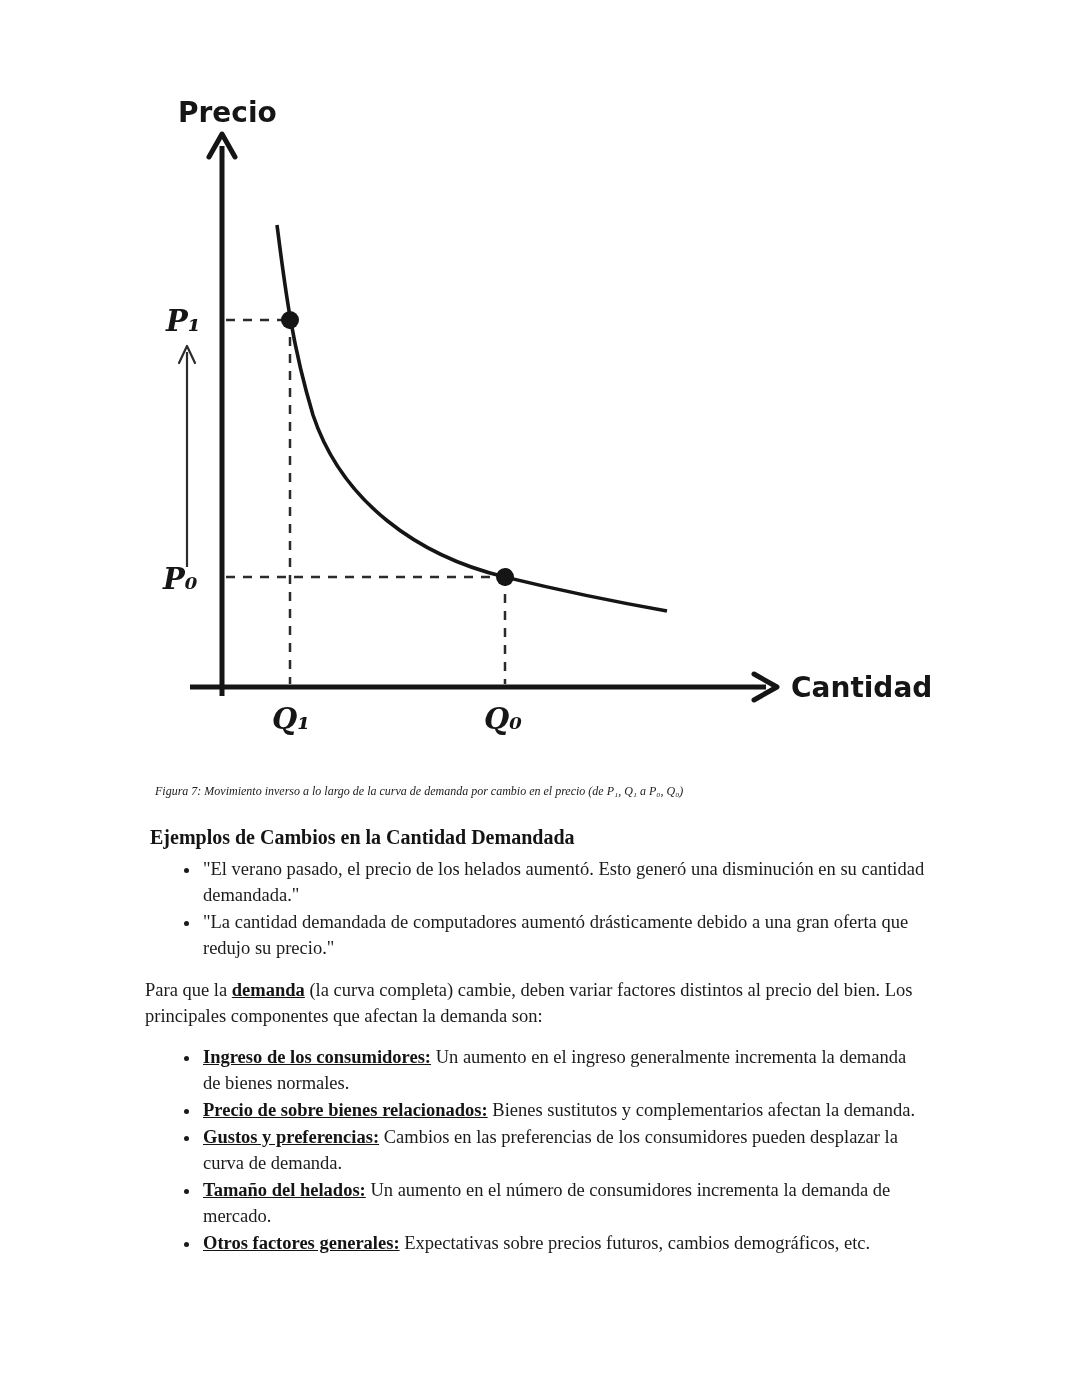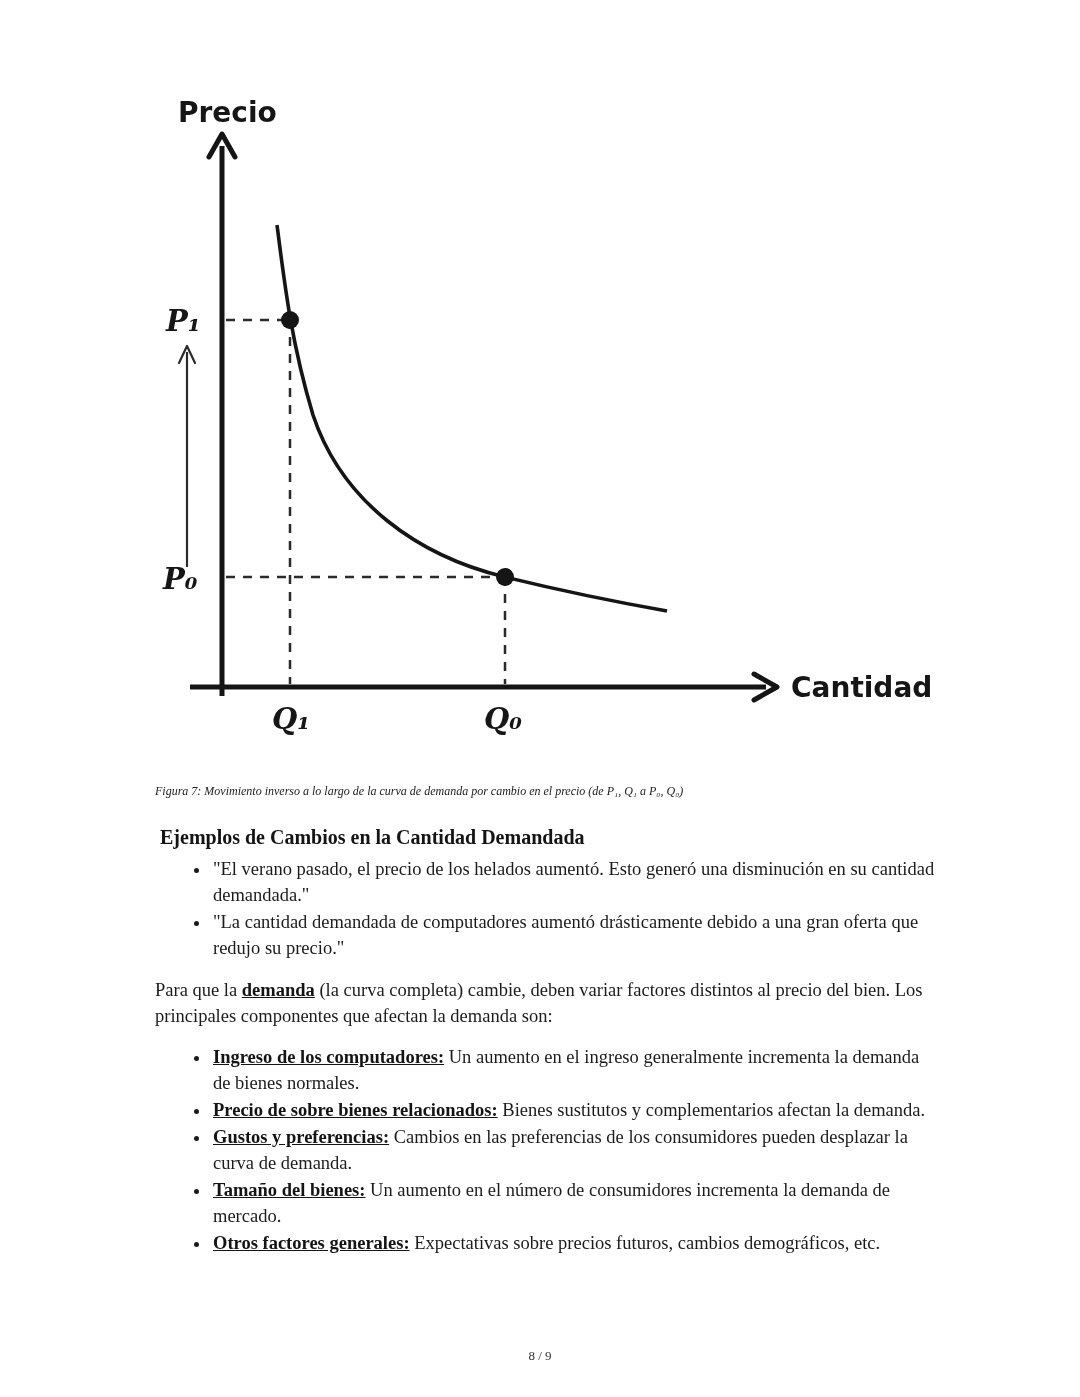--- a/index.html
+++ b/index.html
@@ -44,21 +44,21 @@
     width:790px;
     font-style:italic;
     font-size:12px;
     line-height:22px;
     color:#212121;
   }
 
   
   .content {
     position:absolute;
-    left:155px;
+    left:145px;
     top:824px;
     width:782px;
     font-size:18.5px;
     line-height:26px;
   }
   .content h2 {
     font-size:20px;
     line-height:26px;
     font-weight:700;
     margin:0 0 6px 5px;
@@ -133,33 +133,32 @@
         <span>"La cantidad demandada de computadores aumentó drásticamente debido a una gran oferta que redujo su precio."</span>
       </li>
     </ul>
 
     <p class="intro">
       <span>Para que la </span><strong>demanda</strong><span> (la curva completa) cambie, deben variar factores distintos al precio del bien. Los principales componentes que afectan la demanda son:</span>
     </p>
 
     <ul>
       <li>
-        <strong>Ingreso de los computadores:</strong><span> Un aumento en el ingreso generalmente incrementa la demanda de bienes normales.</span>
+        <strong>Ingreso de los consumidores:</strong><span> Un aumento en el ingreso generalmente incrementa la demanda de bienes normales.</span>
       </li>
       <li>
         <strong>Precio de sobre bienes relacionados:</strong><span> Bienes sustitutos y complementarios afectan la demanda.</span>
       </li>
       <li>
         <strong>Gustos y preferencias:</strong><span> Cambios en las preferencias de los consumidores pueden desplazar la curva de demanda.</span>
       </li>
       <li>
-        <strong>Tamaño del bienes:</strong><span> Un aumento en el número de consumidores incrementa la demanda de mercado.</span>
+        <strong>Tamaño del helados:</strong><span> Un aumento en el número de consumidores incrementa la demanda de mercado.</span>
       </li>
       <li>
         <strong>Otros factores generales:</strong><span> Expectativas sobre precios futuros, cambios demográficos, etc.</span>
       </li>
     </ul>
 
   </div>
 
-  <div class="footer">8 / 9</div>
 
 </div>
 
 </body></html>

